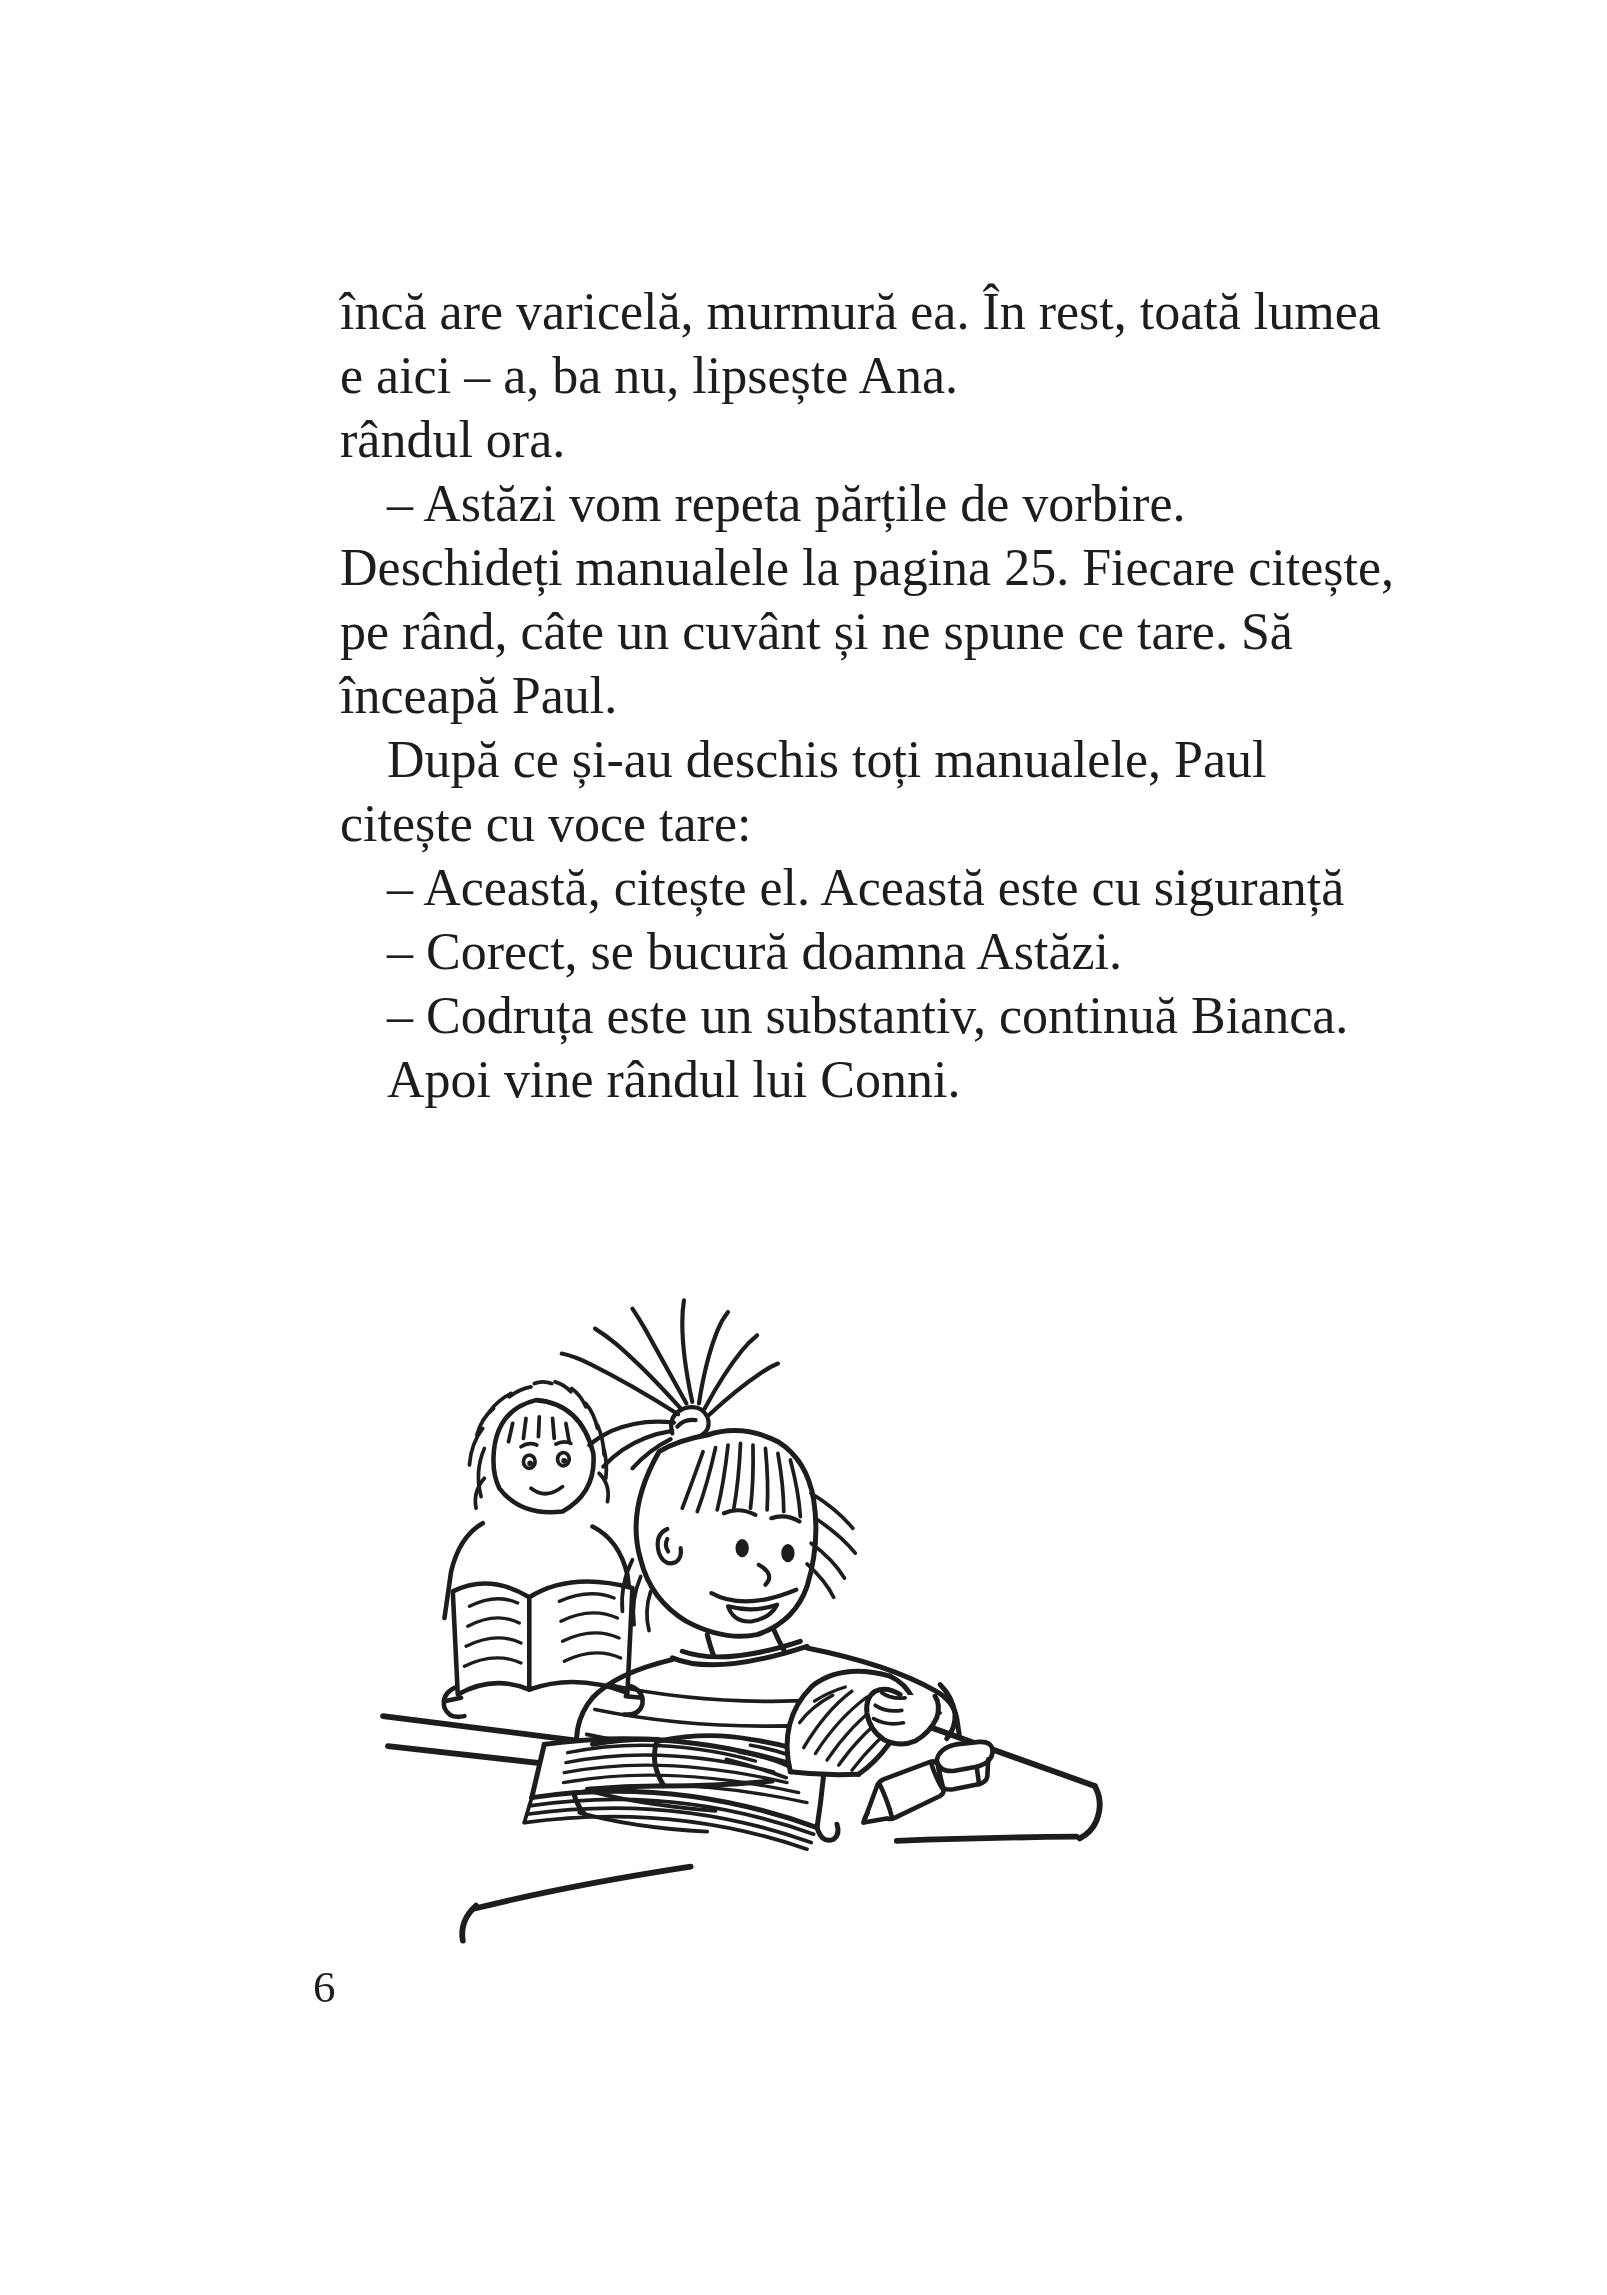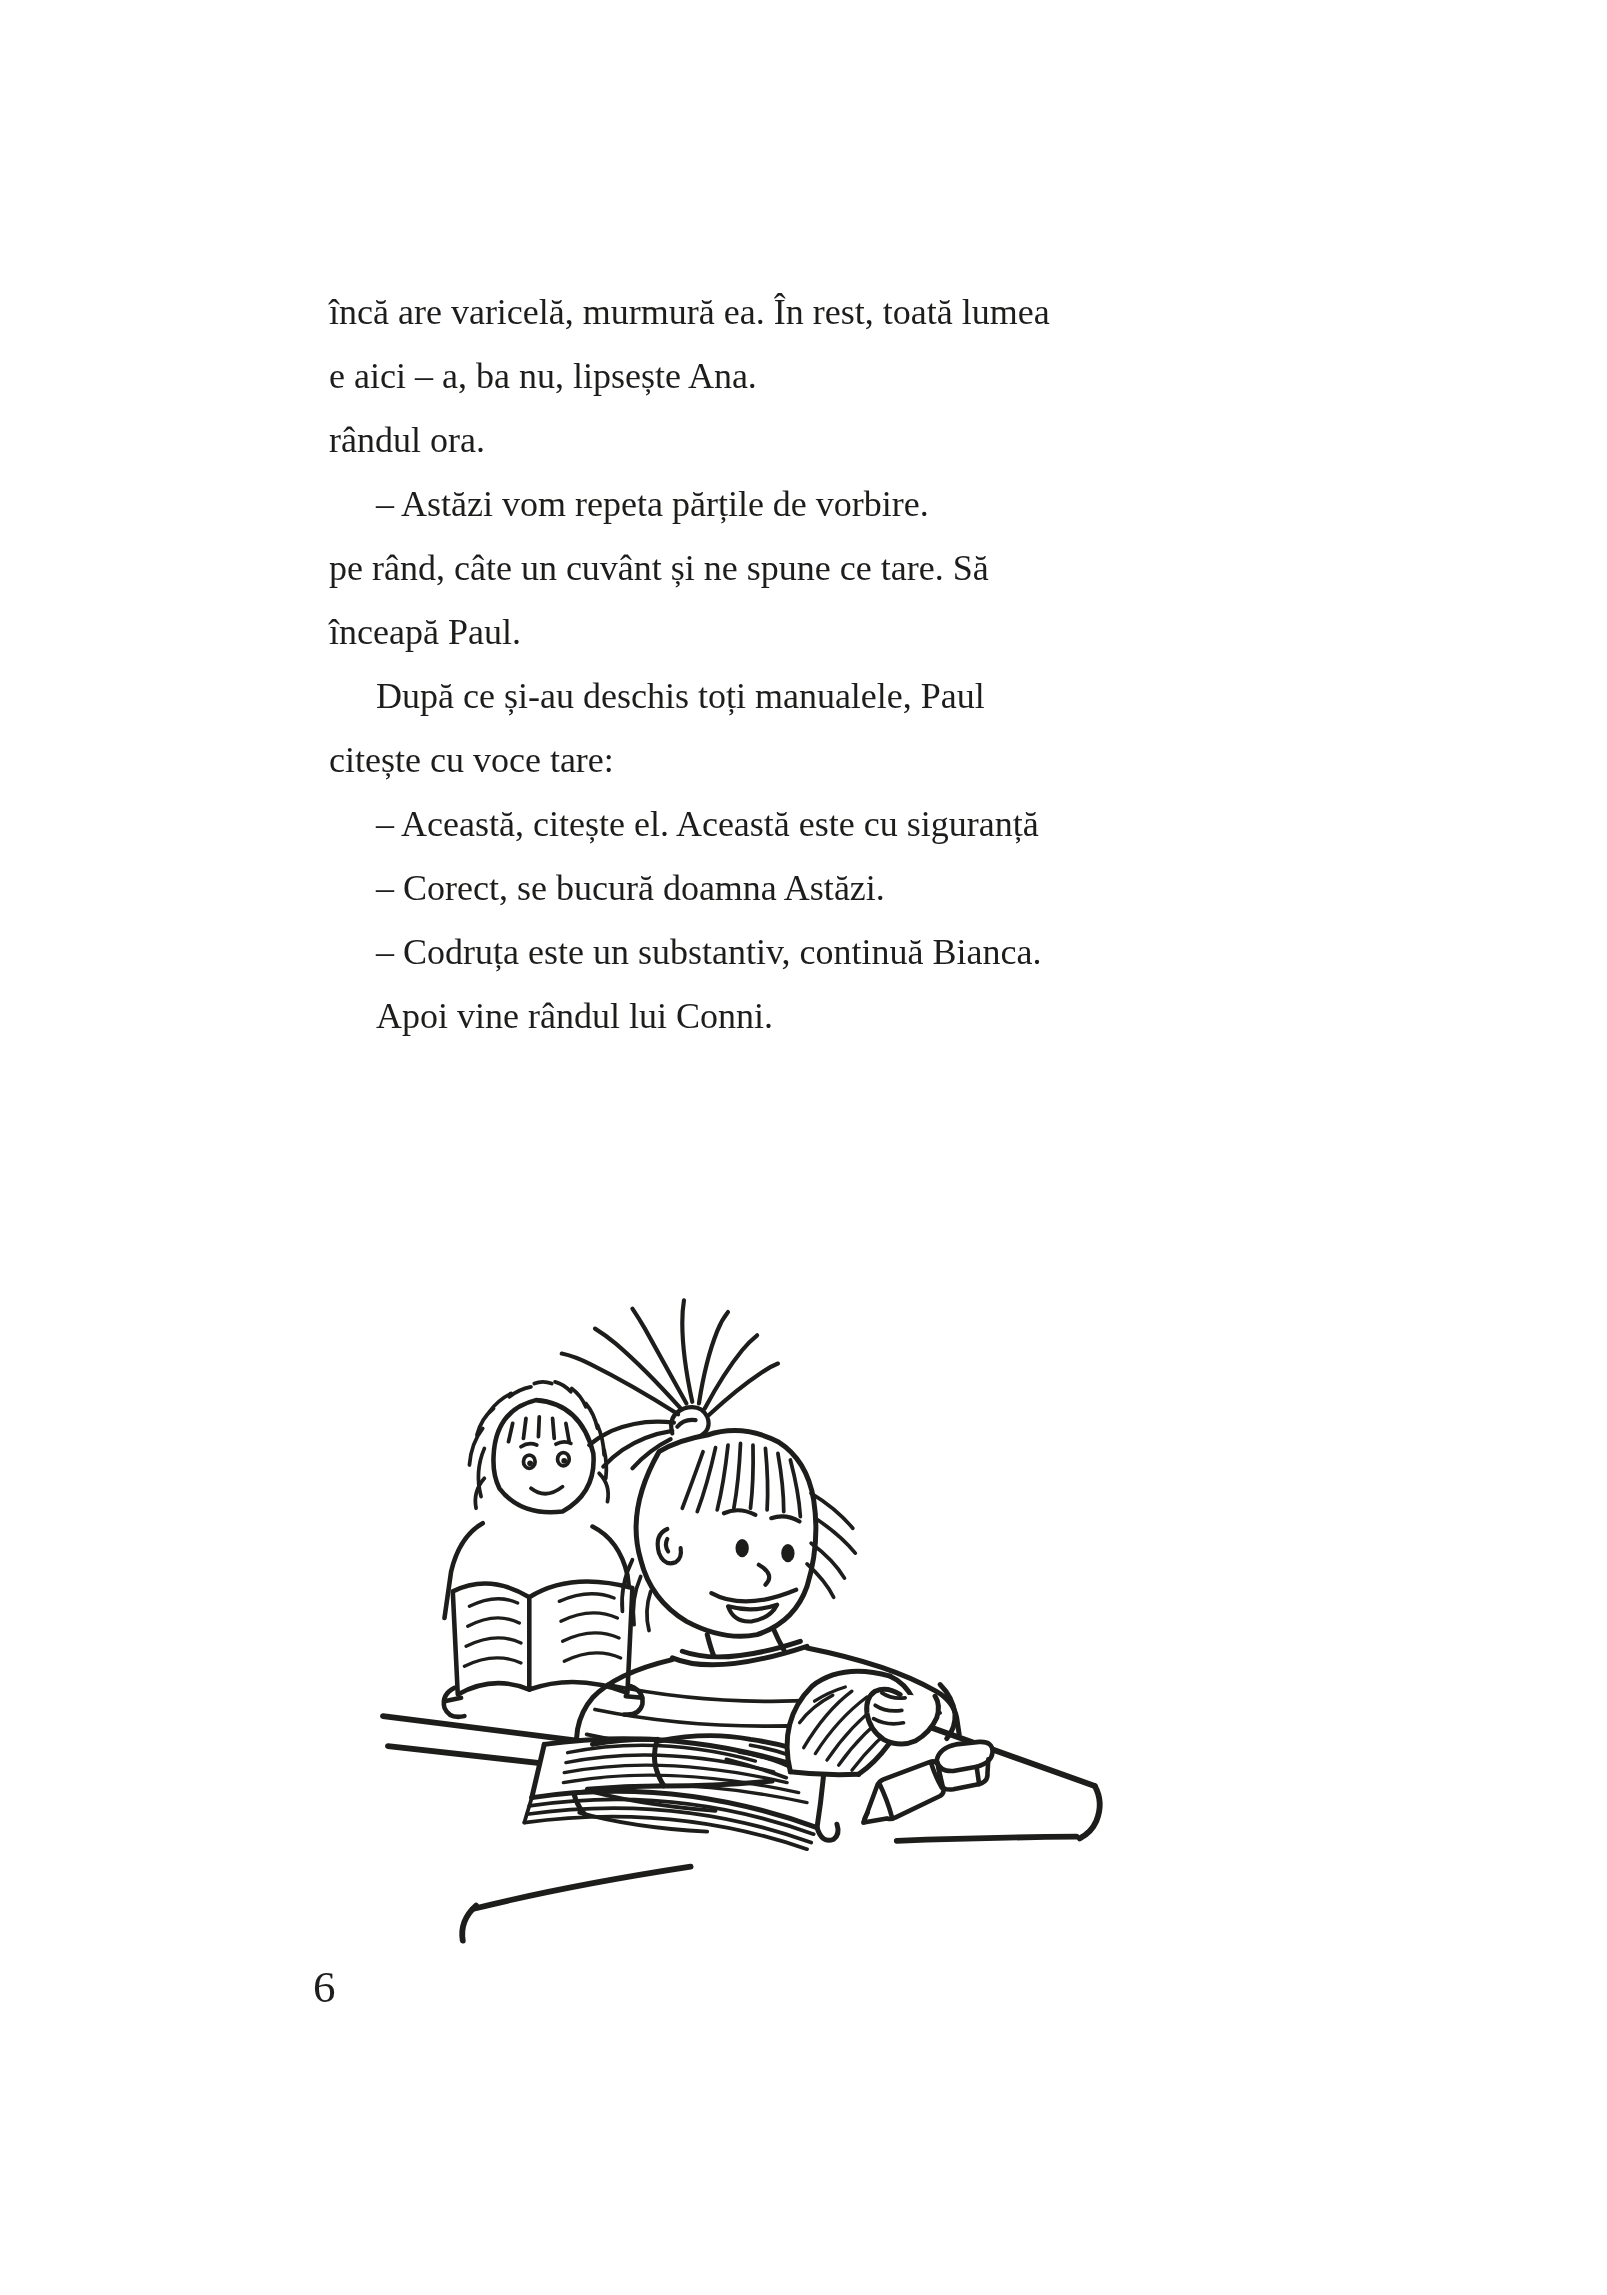--- a/index.html
+++ b/index.html
@@ -7,23 +7,23 @@
   .page {
     position:relative;
     width:1607px; height:2295px;
     background:var(--paper);
     color:var(--ink);
     font-family:"Liberation Serif", serif;
     overflow:hidden;
   }
   .text-block {
     position:absolute;
-    left:329px; top:280px;
+    left:340px; top:280px;
     width:1032px;
-    font-size:36px;
+    font-size:52px;
     line-height:64px;
     letter-spacing:0;
   }
   .line { white-space:nowrap; }
   .line.indent { padding-left:47px; }
   .it { }
   .page-number {
     position:absolute;
     left:313px; top:1965px;
     font-size:45px;
@@ -40,20 +40,21 @@
 </head>
 <body>
 
 <div class="page">
 
   <main class="text-block">
       <div class="line"><span>încă are varicelă, murmură ea. În rest, toată lumea</span></div>
       <div class="line"><span>e aici – a, ba nu, lipsește Ana.</span></div>
       <div class="line"><span>rândul ora.</span></div>
       <div class="line indent"><span>– Astăzi vom repeta părțile de vorbire.</span></div>
+      <div class="line"><span>Deschideți manualele la pagina 25. Fiecare citește,</span></div>
       <div class="line"><span>pe rând, câte un cuvânt și ne spune ce tare. Să</span></div>
       <div class="line"><span>înceapă Paul.</span></div>
       <div class="line indent"><span>După ce și-au deschis toți manualele, Paul</span></div>
       <div class="line"><span>citește cu voce tare:</span></div>
       <div class="line indent"><span>– </span><span class="it">Această</span><span>, citește el. </span><span class="it">Această</span><span> este cu siguranță</span></div>
       <div class="line indent"><span>– Corect, se bucură doamna Astăzi.</span></div>
       <div class="line indent"><span>– </span><span class="it">Codruța</span><span> este un substantiv, continuă Bianca.</span></div>
       <div class="line indent"><span>Apoi vine rândul lui Conni.</span></div>
     </main>
 

